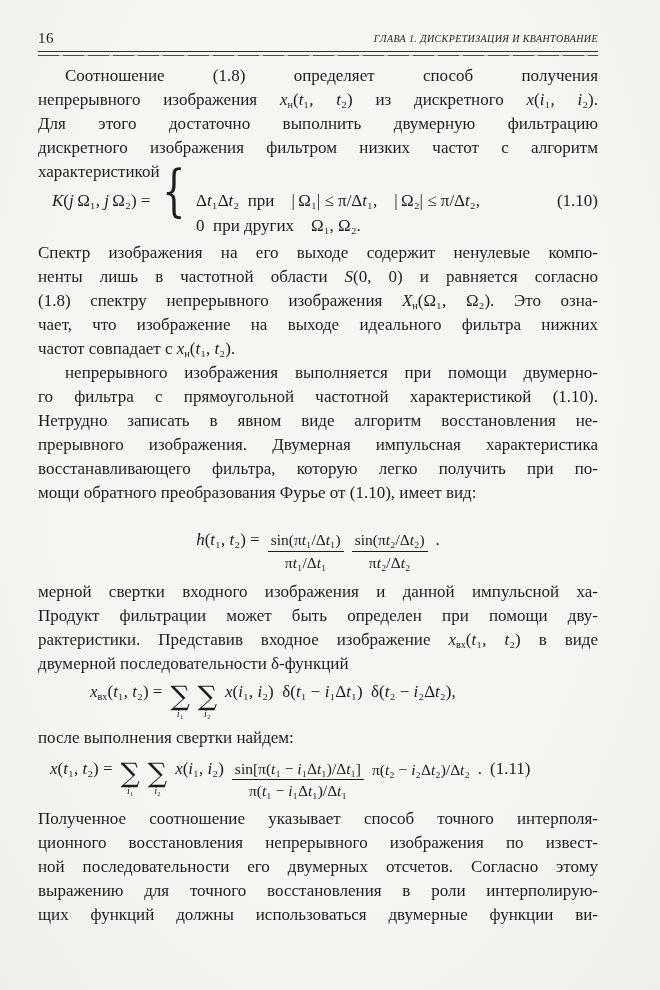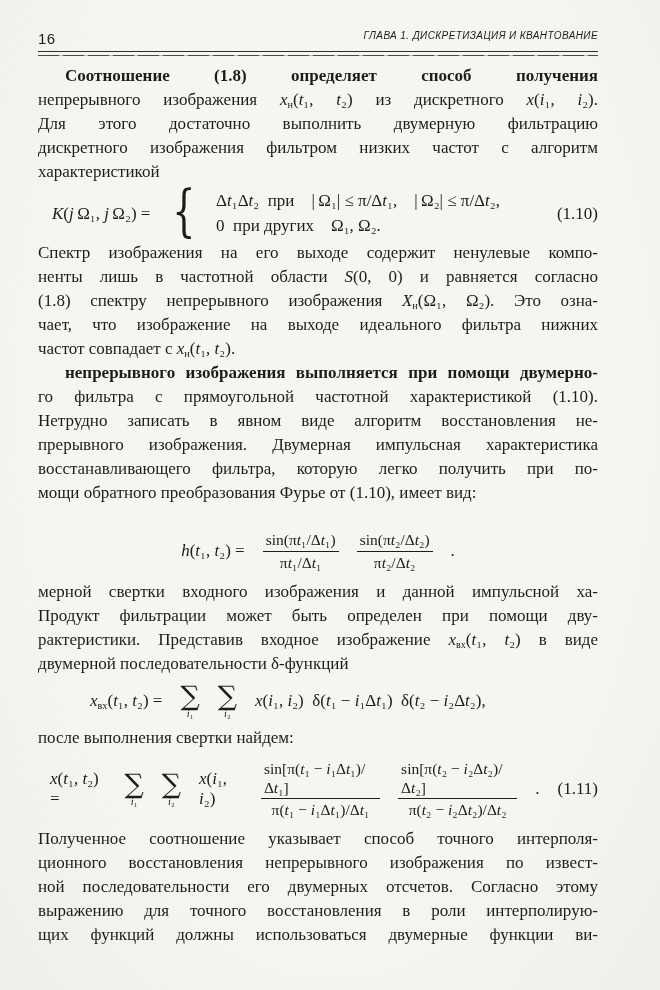--- a/index.html
+++ b/index.html
@@ -10,36 +10,36 @@
     font-family:"Liberation Serif","DejaVu Serif",serif;
     position:relative;
   }
   .page {
     position:absolute; inset:0;
     padding:30px 62px 0 38px;
     box-sizing:border-box;
     background:radial-gradient(ellipse at 50% 40%, #f6f5f2 60%, #efeeea 100%);
   }
   
-  .hdr { display:flex; justify-content:space-between; align-items:flex-start;
-         font-family:Liberation Sans, sans-serif; margin-bottom:4px; }
+  .hdr { display:flex; justify-content:space-between; align-items:center;
+         font-family:Liberation Serif, serif; margin-bottom:4px; }
   .pagenum { font-size:15px; letter-spacing:0.5px; }
   .runhead { font-style:italic; font-size:10px; letter-spacing:0.4px; }
   .rule1 { height:0; border-top:1.4px solid #2f2e2c; margin-bottom:3px; }
   .rule2 { height:1.4px; margin-bottom:8px;
            background:repeating-linear-gradient(90deg,#4b4a47 0 21px,#b9b7b2 21px 25px); }
   
   .para { font-size:17px; line-height:24px; }
   .tline { text-align:justify; text-align-last:justify; white-space:normal; }
   .para[data-last-left="true"] .tline:last-child { text-align-last:left; }
-  .para.indent .tline:first-child { text-indent:27px;font-weight:bold; }
+  .para.indent .tline:first-child { text-indent:27px; }
   sub { font-size:0.60em; vertical-align:-0.28em; line-height:0; }
   i { font-style:italic; }
   
-  .formula { display:flex; align-items:center; font-size:17px; gap:18px; }
+  .formula { display:flex; font-size:17px; gap:8px; }
   .f110 { margin:7px 0 5px 0; padding-left:14px; }
   .fh   { margin:25px 0 8px 0; justify-content:center; }
   .fdel { margin:6px 0 6px 0; padding-left:52px; }
   .f111 { margin:9px 0 7px 12px; }
   .cases { display:flex; flex-direction:column; gap:5px; font-size:17px; }
   .brace { font-family:"DejaVu Serif",serif; font-size:56px; font-weight:300;
            line-height:0; transform:scaleX(.65); margin:0 -4px 0 -2px; padding-bottom:6px; }
   .eqnum { margin-left:auto; }
   .frac { display:inline-flex; flex-direction:column; align-items:center;
           font-size:15.5px; line-height:1.25; }
@@ -142,21 +142,20 @@
     <span class="sum">
       <span class="sigma">∑</span>
       <span class="limit"><i>i</i>₂</span>
     </span>
     <span><i>x</i>(<i>i</i>₁, <i>i</i>₂)</span>
     <span class="frac">
       <span class="num">sin[π(<i>t</i>₁ − <i>i</i>₁Δ<i>t</i>₁)/Δ<i>t</i>₁]</span>
       <span class="den">π(<i>t</i>₁ − <i>i</i>₁Δ<i>t</i>₁)/Δ<i>t</i>₁</span>
     </span>
     <span class="frac">
-      <span class="num">sin[π(<i>t</i>₂ − <i>i</i>₂Δ<i>t</i>₂)/Δ<i>t</i>₂]</span>
       <span class="den">π(<i>t</i>₂ − <i>i</i>₂Δ<i>t</i>₂)/Δ<i>t</i>₂</span>
     </span>
     <span>.</span>
     <span>(1.11)</span>
   </div>
 
   <div class="para" data-last-left="false">
       <div class="tline">Полученное соотношение указывает способ точного интерполя-</div>
       <div class="tline">ционного восстановления непрерывного изображения по извест-</div>
       <div class="tline">ной последовательности его двумерных отсчетов. Согласно этому</div>

